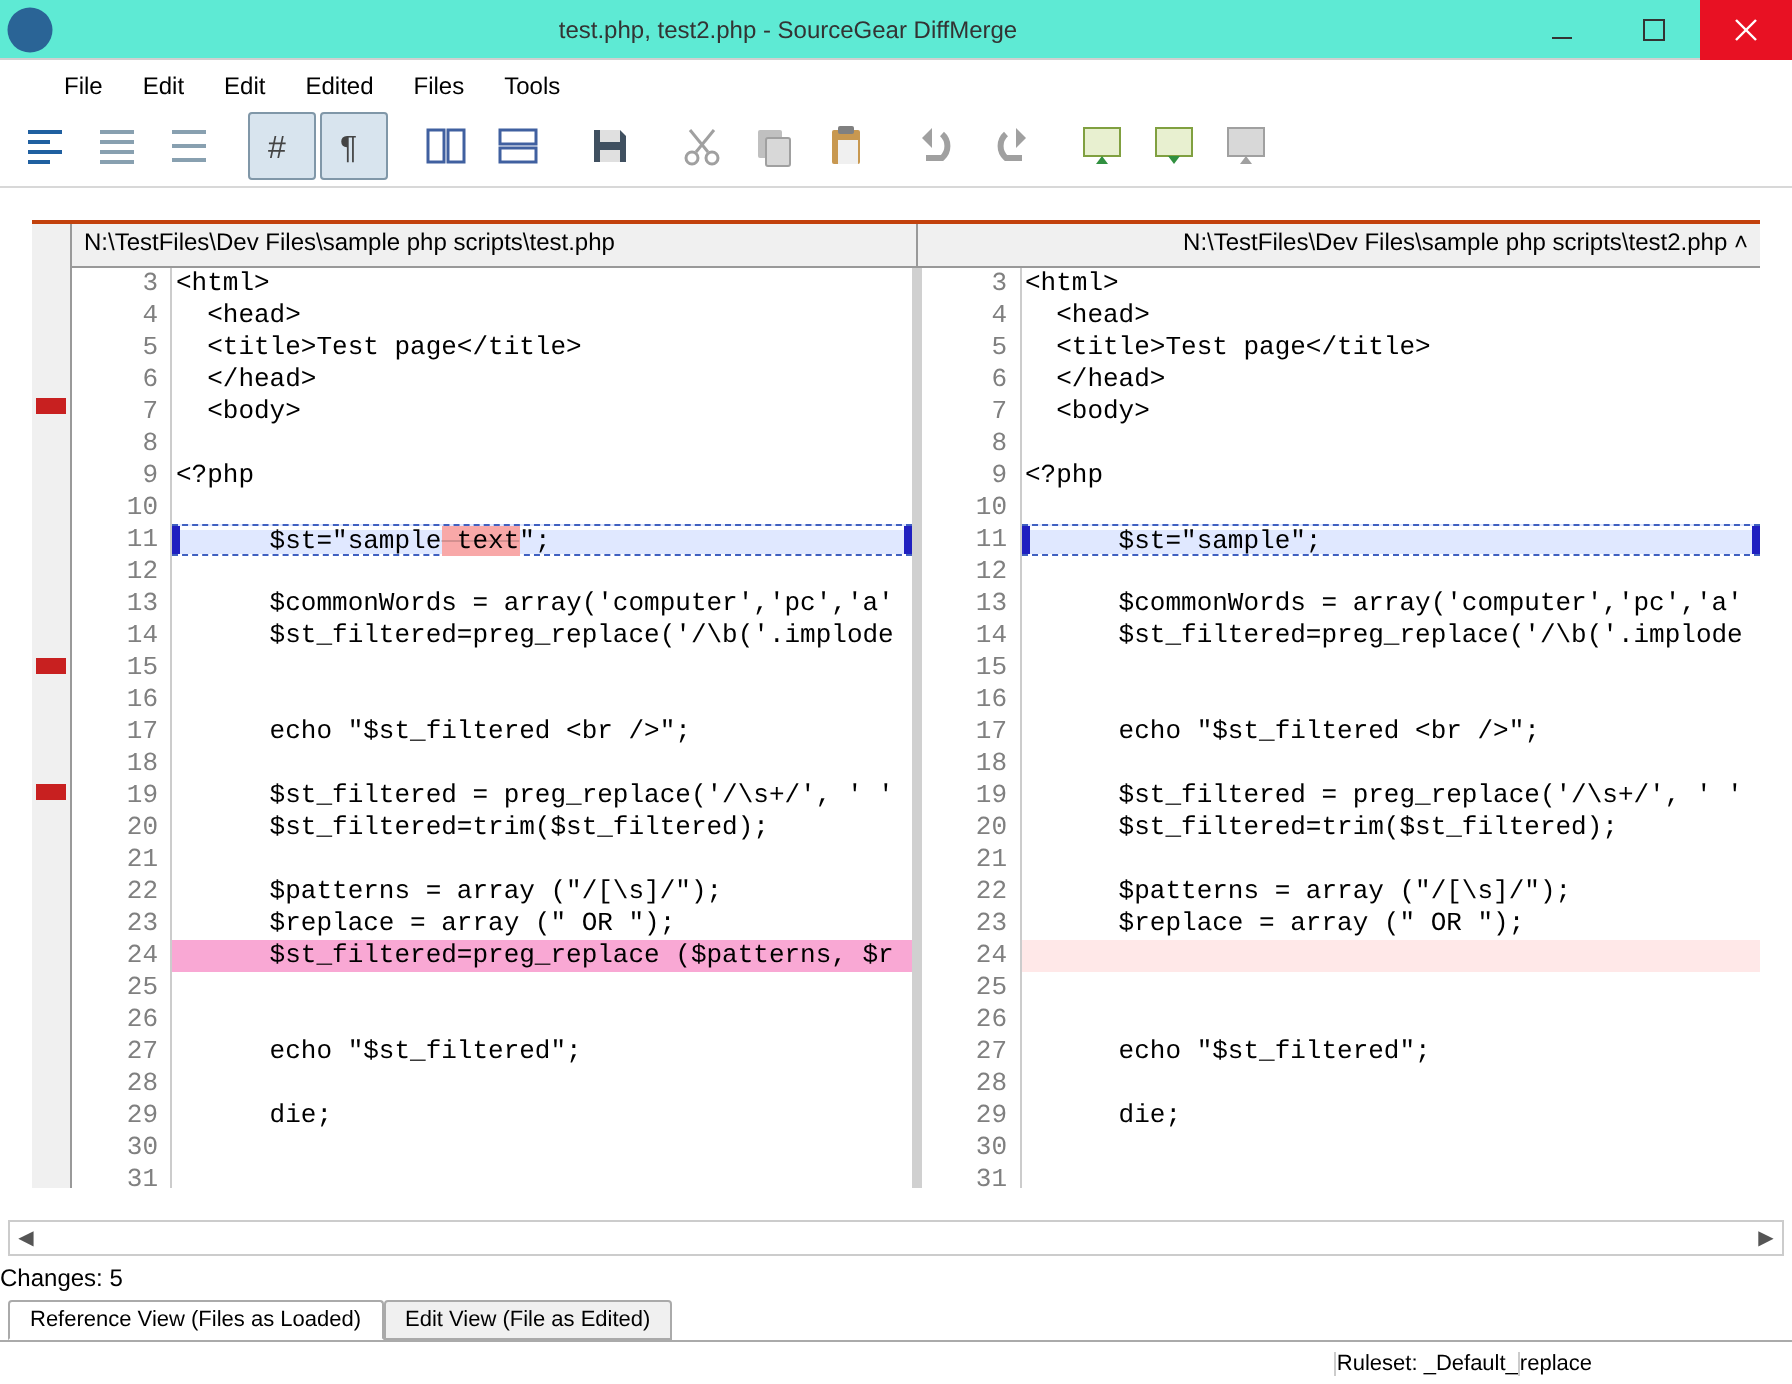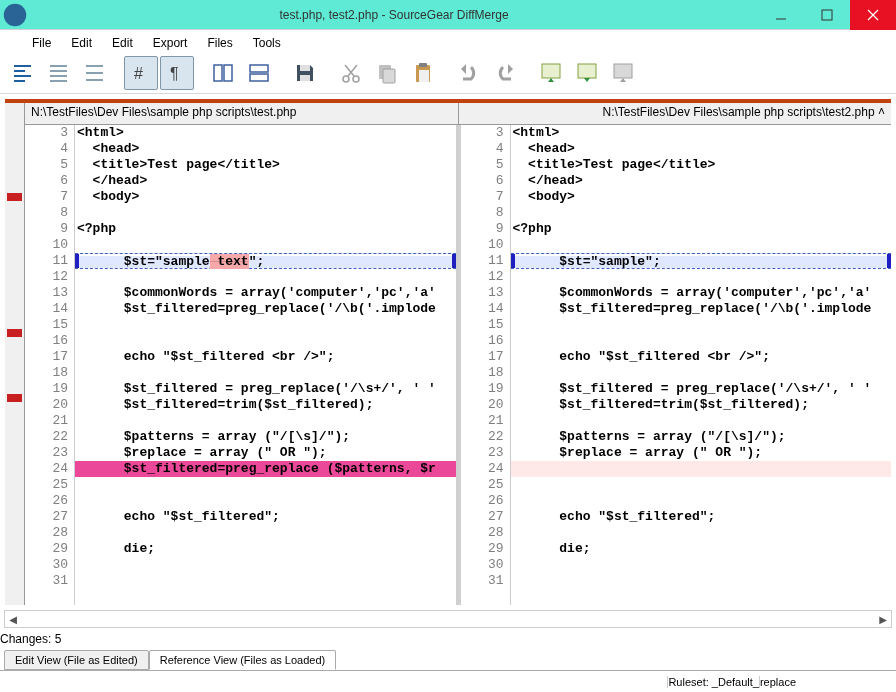--- a/index.html
+++ b/index.html
@@ -16,38 +16,38 @@
 
 .menubar { height: 22px; display:flex; align-items:flex-end; padding: 0 24px; gap: 4px; }
 .menu-item { padding: 2px 8px; cursor: default; }
 
 .toolbar { height: 42px; display:flex; align-items:center; padding: 2px 6px; gap: 2px; border-bottom: 1px solid #d8d8d8; }
 .tool-btn { width: 34px; height: 34px; display:flex; align-items:center; justify-content:center; border: 1px solid transparent; border-radius:2px; }
 .tool-btn.active { border-color:#8097a8; background:#d8e4ee; }
 .tool-sep { width: 8px; }
 .tool-btn svg { width: 24px; height: 24px; }
 
-.content { flex: 1; display:flex; border-top: 4px solid #c2410c; margin: 5px; overflow:hidden; }
+.content { flex: 1; display:flex; border-top: 2px solid #c2410c; margin: 16px; overflow:hidden; }
 .marker-strip { width: 20px; background: #f0f0f0; border-right: 1px solid #999; position: relative; }
 .marker { position:absolute; left:2px; right:2px; height:8px; background:#c82020; }
 .panes { flex:1; display:flex; flex-direction:column; overflow:hidden; }
 .pane-headers { display:flex; height:22px; font-size:12px; }
 .pane-header { flex:1; padding:2px 6px; background:#f0f0f0; border-bottom:1px solid #999; overflow:hidden; white-space:nowrap; }
 .pane-header + .pane-header { border-left: 1px solid #999; text-align:right; }
 .pane-bodies { flex:1; display:flex; overflow:hidden; font-family: "Courier New", monospace; font-size: 13px; }
 .pane { flex:1; overflow:hidden; display:flex; }
 .pane + .pane { border-left: 5px solid #d0d0d0; }
 .line-numbers { width: 50px; text-align:right; color:#808080; padding-right: 6px; line-height: 16px; border-right:1px solid #ccc; background:#fff; }
 .line-numbers div { height:16px; }
 .code-body { flex:1; overflow:hidden; line-height:16px; white-space:pre; }
-.code-line { height:16px; padding-left:2px; position:relative;font-weight:bold; }
+.code-line { height:16px; padding-left:2px; position:relative; }
 .code-line.highlight-blue { background: linear-gradient(to bottom, transparent 0, transparent 2px, #e0e8ff 2px, #e0e8ff 14px, transparent 14px); border-top:1px dashed #4060c0; border-bottom:1px dashed #4060c0; }
 .code-line.highlight-blue::before { content:''; position:absolute; left:0; top:0; bottom:0; width:4px; background:#2020c0; }
 .code-line.highlight-blue::after { content:''; position:absolute; right:0; top:0; bottom:0; width:4px; background:#2020c0; }
-.code-line.highlight-red { background: #ec4899; }
+.code-line.highlight-red { background: #f9a8d4; }
 .code-line.highlight-red-soft { background: #ffe8e8; }
 .word-diff { background:#f8a8a8; text-decoration: line-through; text-decoration-color: rgba(0,0,0,0.15); }
 
 .hscroll { height: 18px; display:flex; align-items:center; border: 1px solid #ccc; margin: 0 4px 2px 4px; }
 .hscroll-btn { width:16px; height:16px; display:flex; align-items:center; justify-content:center; font-size:10px; color:#555; }
 .hscroll-track { flex:1; }
 
 .changes-row { padding: 2px 10px 0 0; height:18px; }
 .tabs { height: 22px; display:flex; align-items:flex-end; padding: 0 4px; }
 .tab { padding: 3px 10px; border:1px solid #aaa; background:#f0f0f0; font-size:11px; border-top-left-radius:2px; border-top-right-radius:2px; margin-right:0; position:relative; top:0; }
@@ -83,21 +83,21 @@
           <line x1="11" y1="1" x2="1" y2="11" stroke="#fff" stroke-width="1.2"></line>
         </svg>
       </div>
   </div>
 </div>
 
 <div class="menubar">
   <div class="menu-item">File</div>
   <div class="menu-item">Edit</div>
   <div class="menu-item">Edit</div>
-  <div class="menu-item">Export</div>
+  <div class="menu-item">Edited</div>
   <div class="menu-item">Files</div>
   <div class="menu-item">Tools</div>
 </div>
 
 <div class="toolbar">
   <div class="tool-btn">
       <svg viewBox="0 0 24 24">
         <g stroke="#2060a0" stroke-width="2">
           <line x1="3" y1="5" x2="20" y2="5"></line>
           <line x1="3" y1="10" x2="14" y2="10"></line>
@@ -301,22 +301,22 @@
   <div class="hscroll-btn">◀</div>
   <div class="hscroll-track"></div>
   <div class="hscroll-btn">▶</div>
 </div>
 
 <div class="changes-row">
   <span>Changes:</span> <span>5</span>
 </div>
 
 <div class="tabs">
+  <div class="tab active">Reference View (Files as Loaded)</div>
   <div class="tab">Edit View (File as Edited)</div>
-  <div class="tab active">Reference View (Files as Loaded)</div>
 </div>
 
 <div class="statusbar">
   <div class="status-seg"></div>
   <div class="status-seg"><span>Ruleset:</span> <span>_Default_</span></div>
   <div class="status-seg">replace</div>
   <div class="status-seg" style="width:100px"></div>
 </div>
 
 </body></html>

